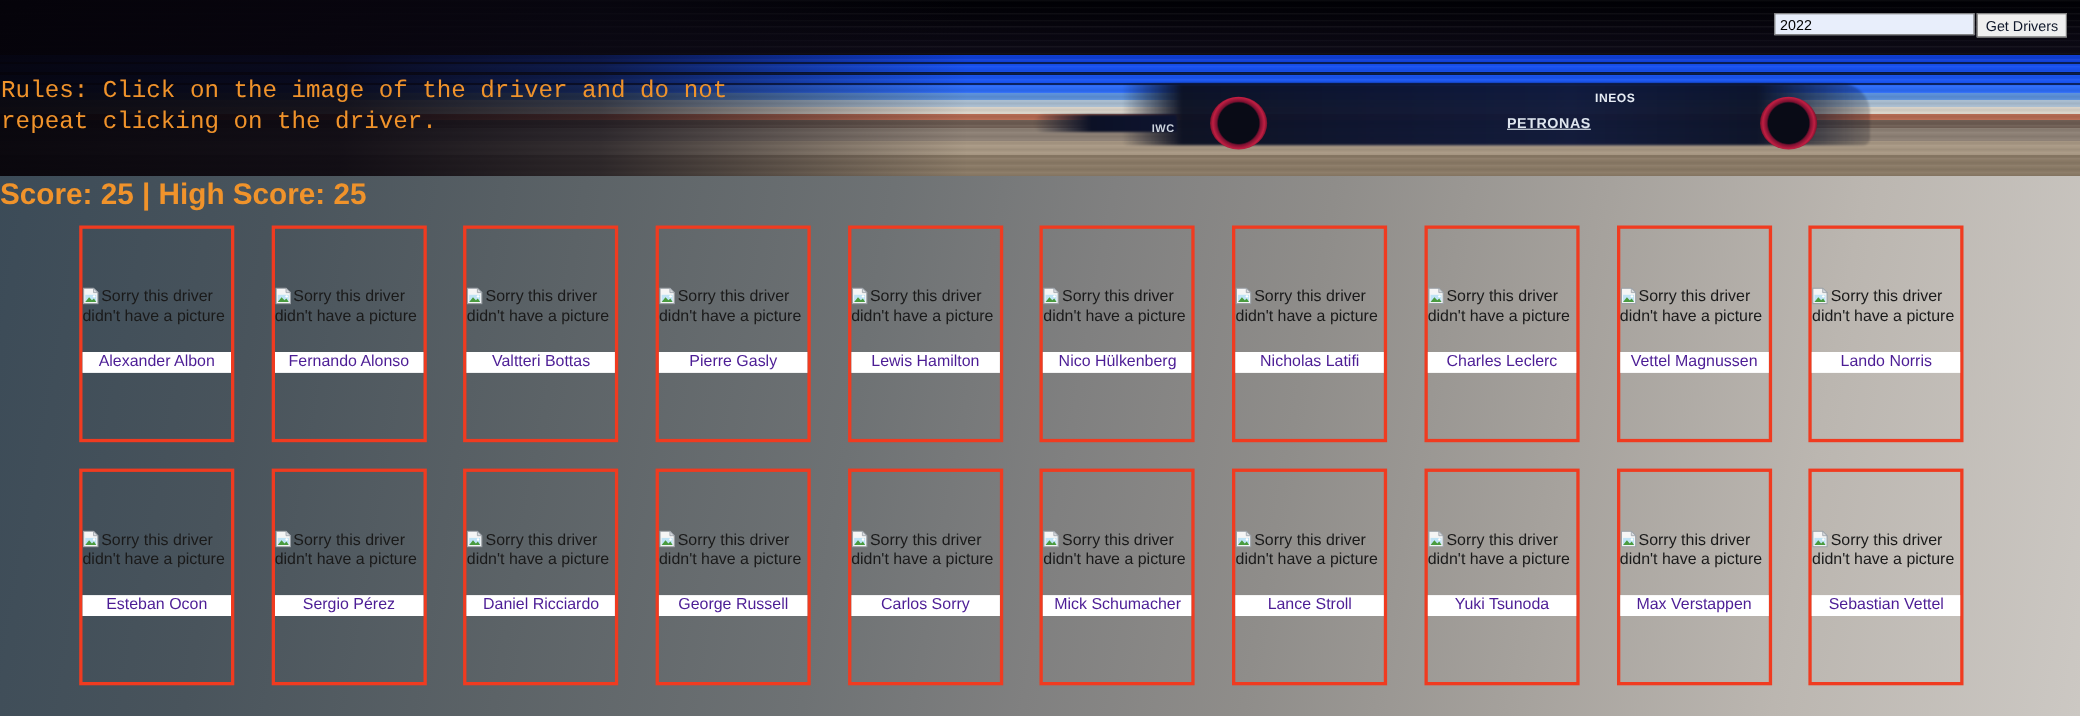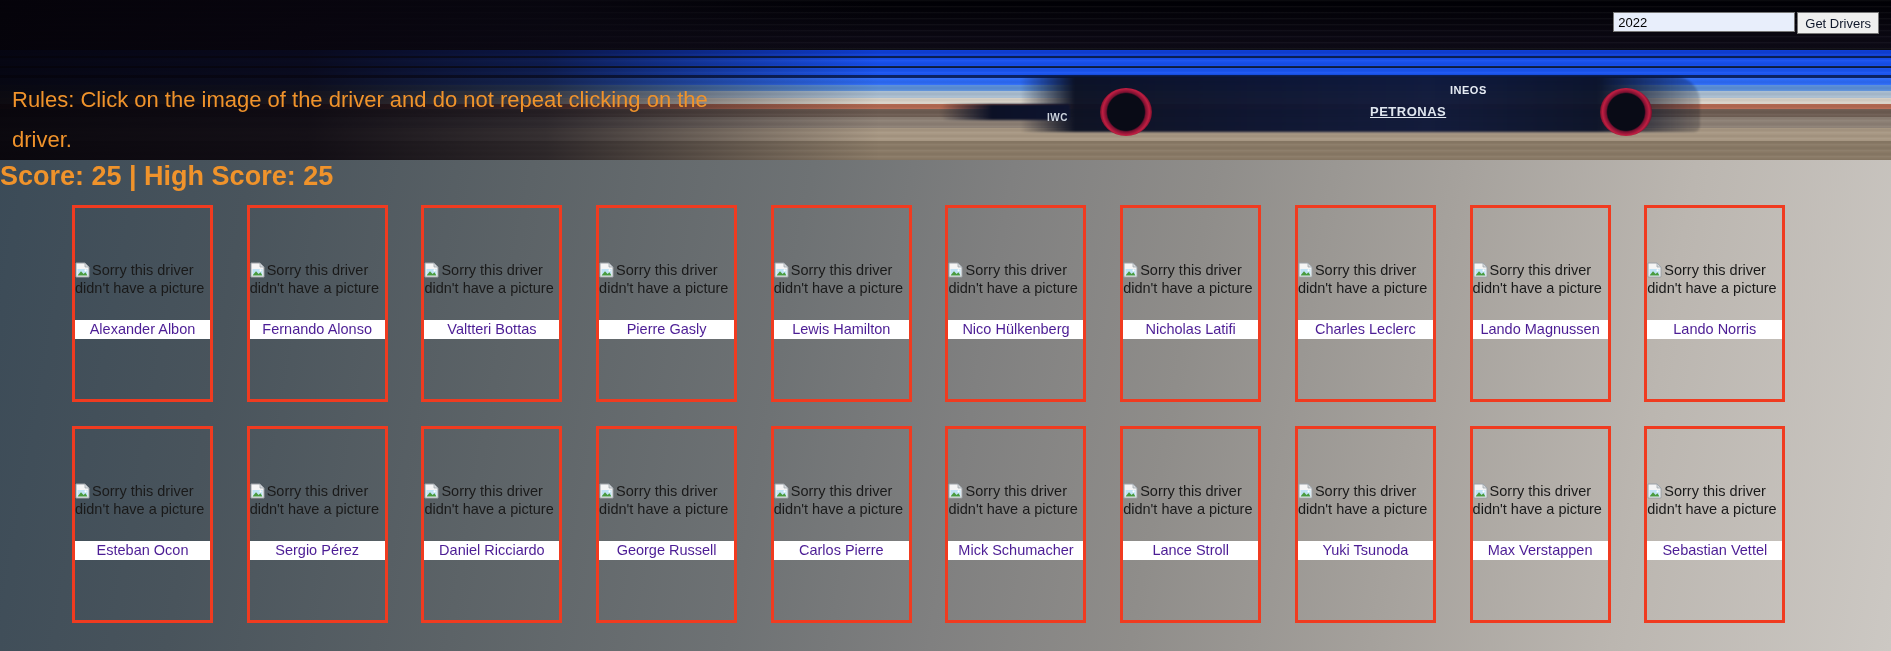--- a/index.html
+++ b/index.html
@@ -136,25 +136,25 @@
     font-weight: bold;
     color: #f39c2a;
     font-family: "Liberation Sans", sans-serif;
     white-space: nowrap;
     z-index: 6;
   }
   .hero-rules {
     position: absolute;
     left: 0px; top: 68px;
     width: 720px;
-    margin: 12px;
+    margin: 1px;
     font-size: 22px;
-    line-height: 40px;
+    line-height: 28px;
     color: #f0932b;
-    font-family: Liberation Sans, sans-serif;
+    font-family: Liberation Mono, monospace;
     z-index: 6;
   }
 
   
   .controls {
     position: absolute;
     right: 12px;
     top: 12px;
     display: flex;
     align-items: stretch;
@@ -367,21 +367,21 @@
       </div>
       <div class="card">
         <div class="card-inner"><span class="broken-img"><svg width="16" height="16" viewBox="0 0 16 16" xmlns="http://www.w3.org/2000/svg">
               <path d="M1 1 h9 l4 4 v10 H1 Z" fill="#f5f5f5" stroke="#9aa0a6" stroke-width="1"></path>
               <path d="M10 1 v4 h4 z" fill="#d7dade" stroke="#9aa0a6" stroke-width="0.7"></path>
               <rect x="2.5" y="7" width="10" height="6.5" fill="#bfe3f5"></rect>
               <path d="M2.5 13.5 L6 9.2 L8.6 12 L10.4 10.3 L12.5 13.5 Z" fill="#4a9b3f"></path>
               <circle cx="10.6" cy="8.4" r="1.1" fill="#ffffff"></circle>
               <path d="M11.5 2.5 L15 6 M15 2.5 L11.5 6" stroke="#e03b20" stroke-width="1.1" fill="none" opacity="0.0"></path>
             </svg></span><span class="alt-text">Sorry this driver didn't have a picture</span></div>
-        <div class="name-tag">Lando Magnussen</div>
+        <div class="name-tag">Vettel Magnussen</div>
       </div>
       <div class="card">
         <div class="card-inner"><span class="broken-img"><svg width="16" height="16" viewBox="0 0 16 16" xmlns="http://www.w3.org/2000/svg">
               <path d="M1 1 h9 l4 4 v10 H1 Z" fill="#f5f5f5" stroke="#9aa0a6" stroke-width="1"></path>
               <path d="M10 1 v4 h4 z" fill="#d7dade" stroke="#9aa0a6" stroke-width="0.7"></path>
               <rect x="2.5" y="7" width="10" height="6.5" fill="#bfe3f5"></rect>
               <path d="M2.5 13.5 L6 9.2 L8.6 12 L10.4 10.3 L12.5 13.5 Z" fill="#4a9b3f"></path>
               <circle cx="10.6" cy="8.4" r="1.1" fill="#ffffff"></circle>
               <path d="M11.5 2.5 L15 6 M15 2.5 L11.5 6" stroke="#e03b20" stroke-width="1.1" fill="none" opacity="0.0"></path>
             </svg></span><span class="alt-text">Sorry this driver didn't have a picture</span></div>
@@ -433,21 +433,21 @@
       </div>
       <div class="card">
         <div class="card-inner"><span class="broken-img"><svg width="16" height="16" viewBox="0 0 16 16" xmlns="http://www.w3.org/2000/svg">
               <path d="M1 1 h9 l4 4 v10 H1 Z" fill="#f5f5f5" stroke="#9aa0a6" stroke-width="1"></path>
               <path d="M10 1 v4 h4 z" fill="#d7dade" stroke="#9aa0a6" stroke-width="0.7"></path>
               <rect x="2.5" y="7" width="10" height="6.5" fill="#bfe3f5"></rect>
               <path d="M2.5 13.5 L6 9.2 L8.6 12 L10.4 10.3 L12.5 13.5 Z" fill="#4a9b3f"></path>
               <circle cx="10.6" cy="8.4" r="1.1" fill="#ffffff"></circle>
               <path d="M11.5 2.5 L15 6 M15 2.5 L11.5 6" stroke="#e03b20" stroke-width="1.1" fill="none" opacity="0.0"></path>
             </svg></span><span class="alt-text">Sorry this driver didn't have a picture</span></div>
-        <div class="name-tag">Carlos Pierre</div>
+        <div class="name-tag">Carlos Sorry</div>
       </div>
       <div class="card">
         <div class="card-inner"><span class="broken-img"><svg width="16" height="16" viewBox="0 0 16 16" xmlns="http://www.w3.org/2000/svg">
               <path d="M1 1 h9 l4 4 v10 H1 Z" fill="#f5f5f5" stroke="#9aa0a6" stroke-width="1"></path>
               <path d="M10 1 v4 h4 z" fill="#d7dade" stroke="#9aa0a6" stroke-width="0.7"></path>
               <rect x="2.5" y="7" width="10" height="6.5" fill="#bfe3f5"></rect>
               <path d="M2.5 13.5 L6 9.2 L8.6 12 L10.4 10.3 L12.5 13.5 Z" fill="#4a9b3f"></path>
               <circle cx="10.6" cy="8.4" r="1.1" fill="#ffffff"></circle>
               <path d="M11.5 2.5 L15 6 M15 2.5 L11.5 6" stroke="#e03b20" stroke-width="1.1" fill="none" opacity="0.0"></path>
             </svg></span><span class="alt-text">Sorry this driver didn't have a picture</span></div>

